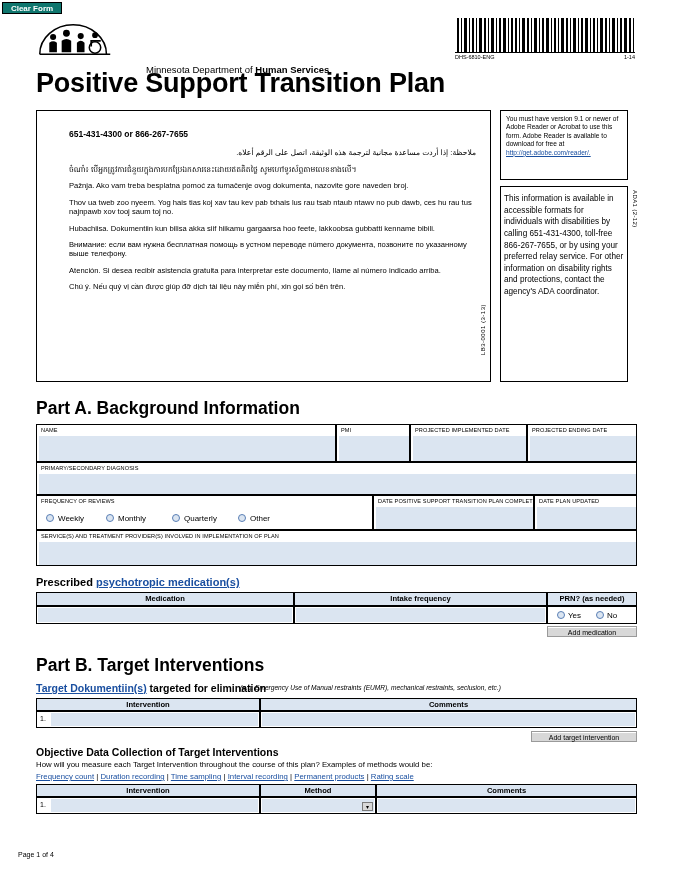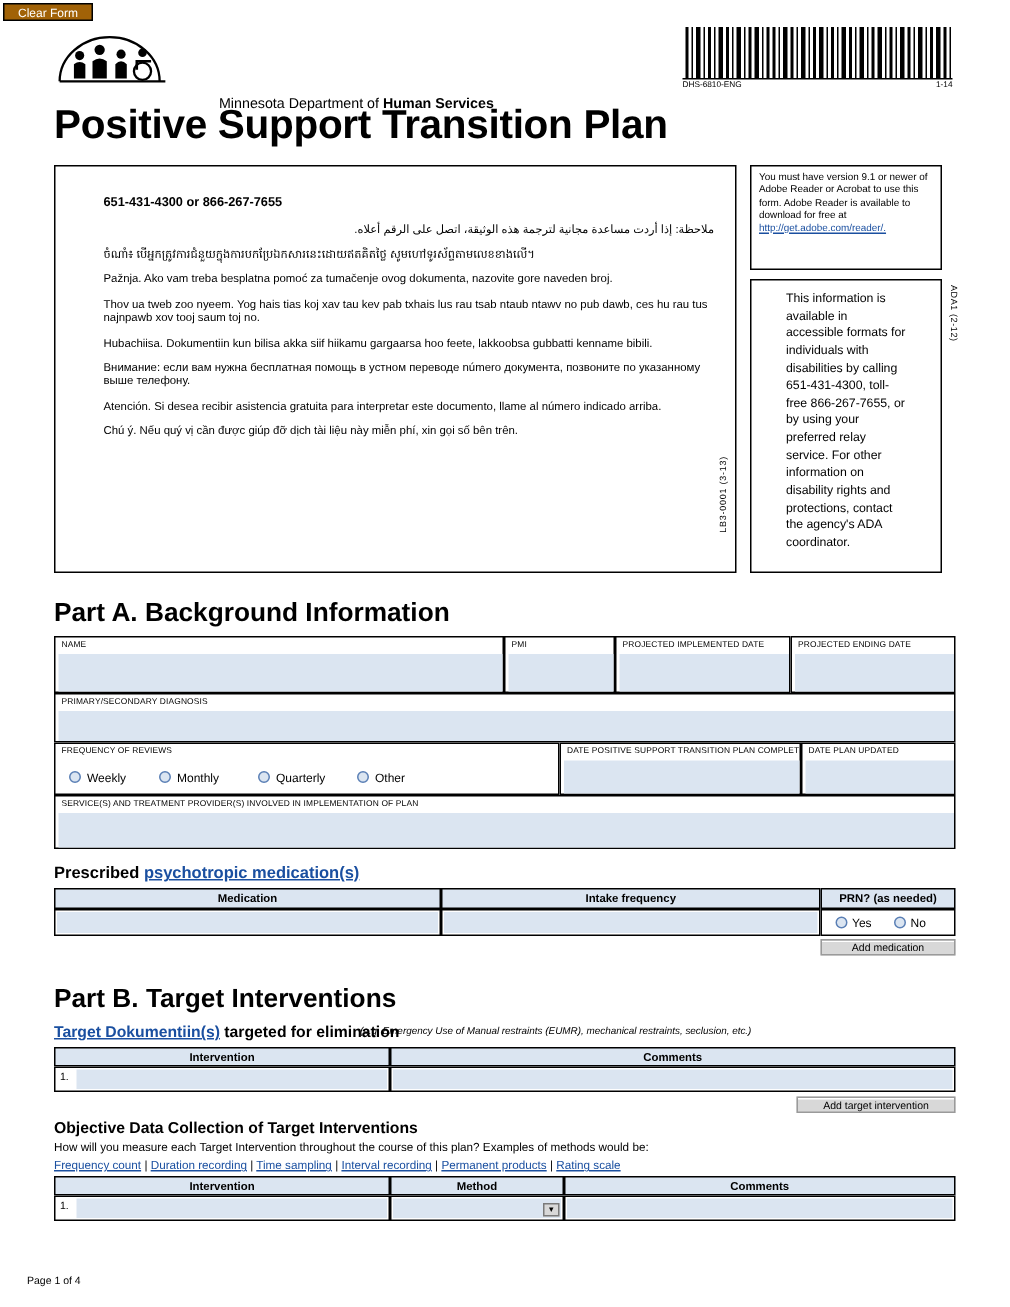--- a/index.html
+++ b/index.html
@@ -12,23 +12,24 @@
     color: #000;
     position: relative;
     overflow: hidden;
   }
   .page { position:relative; width:673px; height:871px; }
 
   
   .clear-form {
     position:absolute; left:2px; top:2px;
     width:60px; height:12px;
-    background:#a16207; color:#fff;
+    background:#0f766e; color:#fff;
     font-size:8px; line-height:12px; text-align:center;
     border:1px solid #000;
+    font-weight:bold;
   }
 
   
   .header { position:absolute; left:36px; top:18px; width:600px; height:60px; }
   .dhs-logo { position:absolute; left:0; top:0; width:78px; height:40px; }
   .dept-line { position:absolute; left:110px; top:46px; font-size:9.5px; }
   .dept-line b { font-weight:bold; }
 
   .barcode { position:absolute; left:455px; top:18px; width:180px; height:34px; }
   .barcode svg { display:block; }
@@ -57,21 +58,21 @@
     letter-spacing:0.5px;
   }
 
   .note-box {
     position:absolute; left:500px; top:110px; width:128px; height:70px;
     border:1px solid #000; padding:4px 5px; font-size:6.6px; line-height:1.28;
   }
   .note-box a { color:#1a4fa0; }
   .ada-box {
     position:absolute; left:500px; top:186px; width:128px; height:196px;
-    border:1px solid #000; padding:6px 23px; font-size:8.2px; line-height:1.42;
+    border:1px solid #000; padding:6px 3px; font-size:8.2px; line-height:1.42;
   }
   .ada-code {
     position:absolute; left:632px; top:190px;
     font-size:6px; writing-mode:vertical-rl; letter-spacing:0.4px;
   }
 
   
   .sec-head { position:absolute; font-size:17.5px; font-weight:bold; }
 
   

